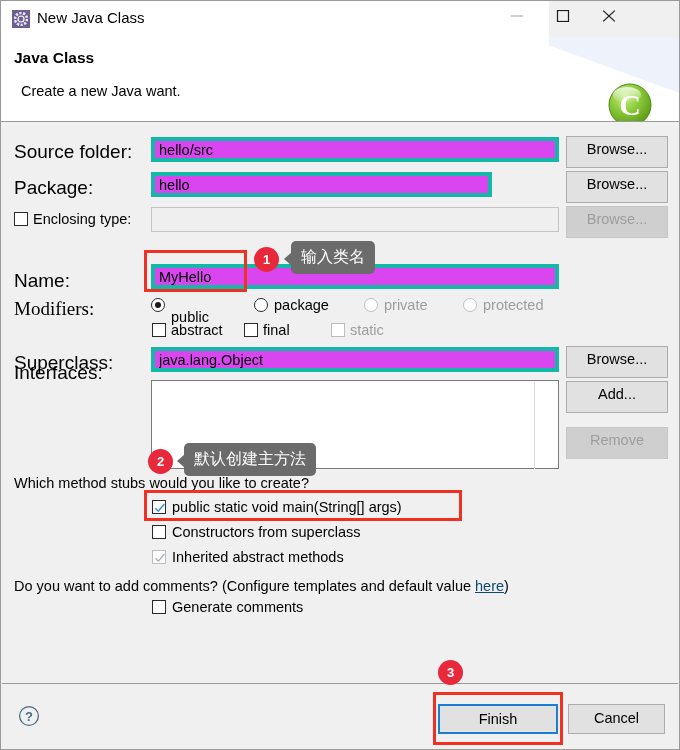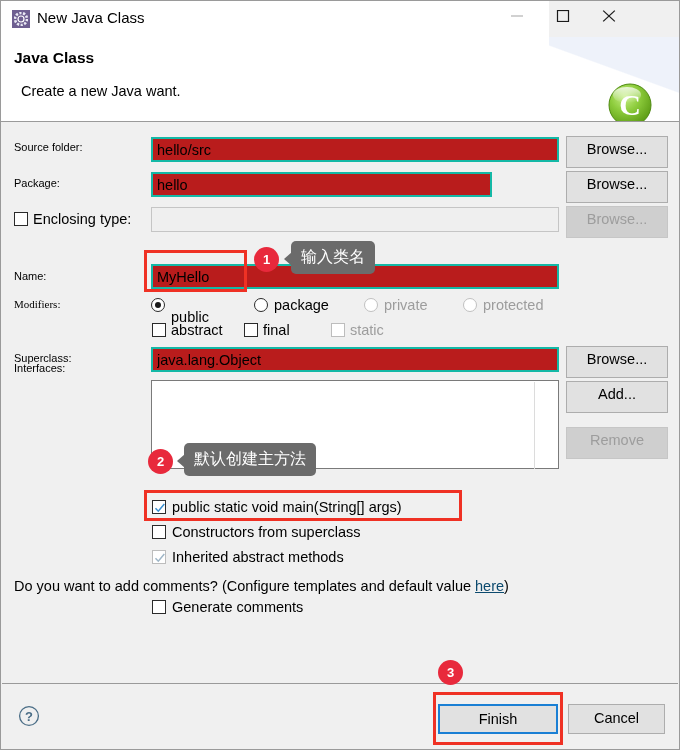--- a/index.html
+++ b/index.html
@@ -97,36 +97,36 @@
   #header-logo {
     position: absolute;
     left: 606px; top: 45px;
     width: 46px; height: 46px;
   }
 
   
   .lbl {
     position: absolute;
     left: 13px;
-    font-size: 11px;
+    font-size: 19px;
     color: #000;
     white-space: nowrap;
   }
   .free {
     position: absolute;
     font-size: 14.5px;
     white-space: nowrap;
   }
 
   .txt {
     position: absolute;
     box-sizing: border-box;
     height: 25px;
-    background: #b91c1c;
-    border: 2px solid #14b8a6;
+    background: #d946ef;
+    border: 4px solid #14b8a6;
     font-family: "Liberation Sans", sans-serif;
     font-size: 14.5px;
     color: #000;
     padding: 0 1px 0 4px;
     line-height: 23px;
     outline: none;
   }
   .txt.dis {
     background: #efefef;
     border: 1px solid #c5c5c5;
@@ -387,20 +387,21 @@
   <input class="txt" style="left: 150px; top: 346px; width: 408px;" type="text" value="java.lang.Object">
   <div class="btn" style="left:565px; top:345px;">Browse...</div>
 
   <div class="lbl" style="top:360px; top:361px;">Interfaces:</div>
   <div id="iface-box" style="left:150px; top:379px; width:408px; height:89px;">
     <div id="iface-sb" style="left:382px; height:87px;"></div>
   </div>
   <div class="btn" style="left:565px; top:380px;">Add...</div>
   <div class="btn dis" style="left:565px; top:426px;">Remove</div>
 
+  <div class="free" style="left:13px; top:474px;">Which method stubs would you like to create?</div>
 
   <div class="check" style="left:151px; top:499px;">
     <svg class="tick" width="12" height="12" viewBox="0 0 12 12">
       <polyline points="1.5,6.3 4.3,9.2 10.3,1.9" fill="none" stroke="#3a8fd0" stroke-width="1.5"></polyline>
     </svg>
   </div>
   <div class="ctl-lbl" style="left:171px; top:498px;">public static void main(String[] args)</div>
 
   <div class="check" style="left:151px; top:524px;"></div>
   <div class="ctl-lbl" style="left:171px; top:523px;">Constructors from superclass</div>

